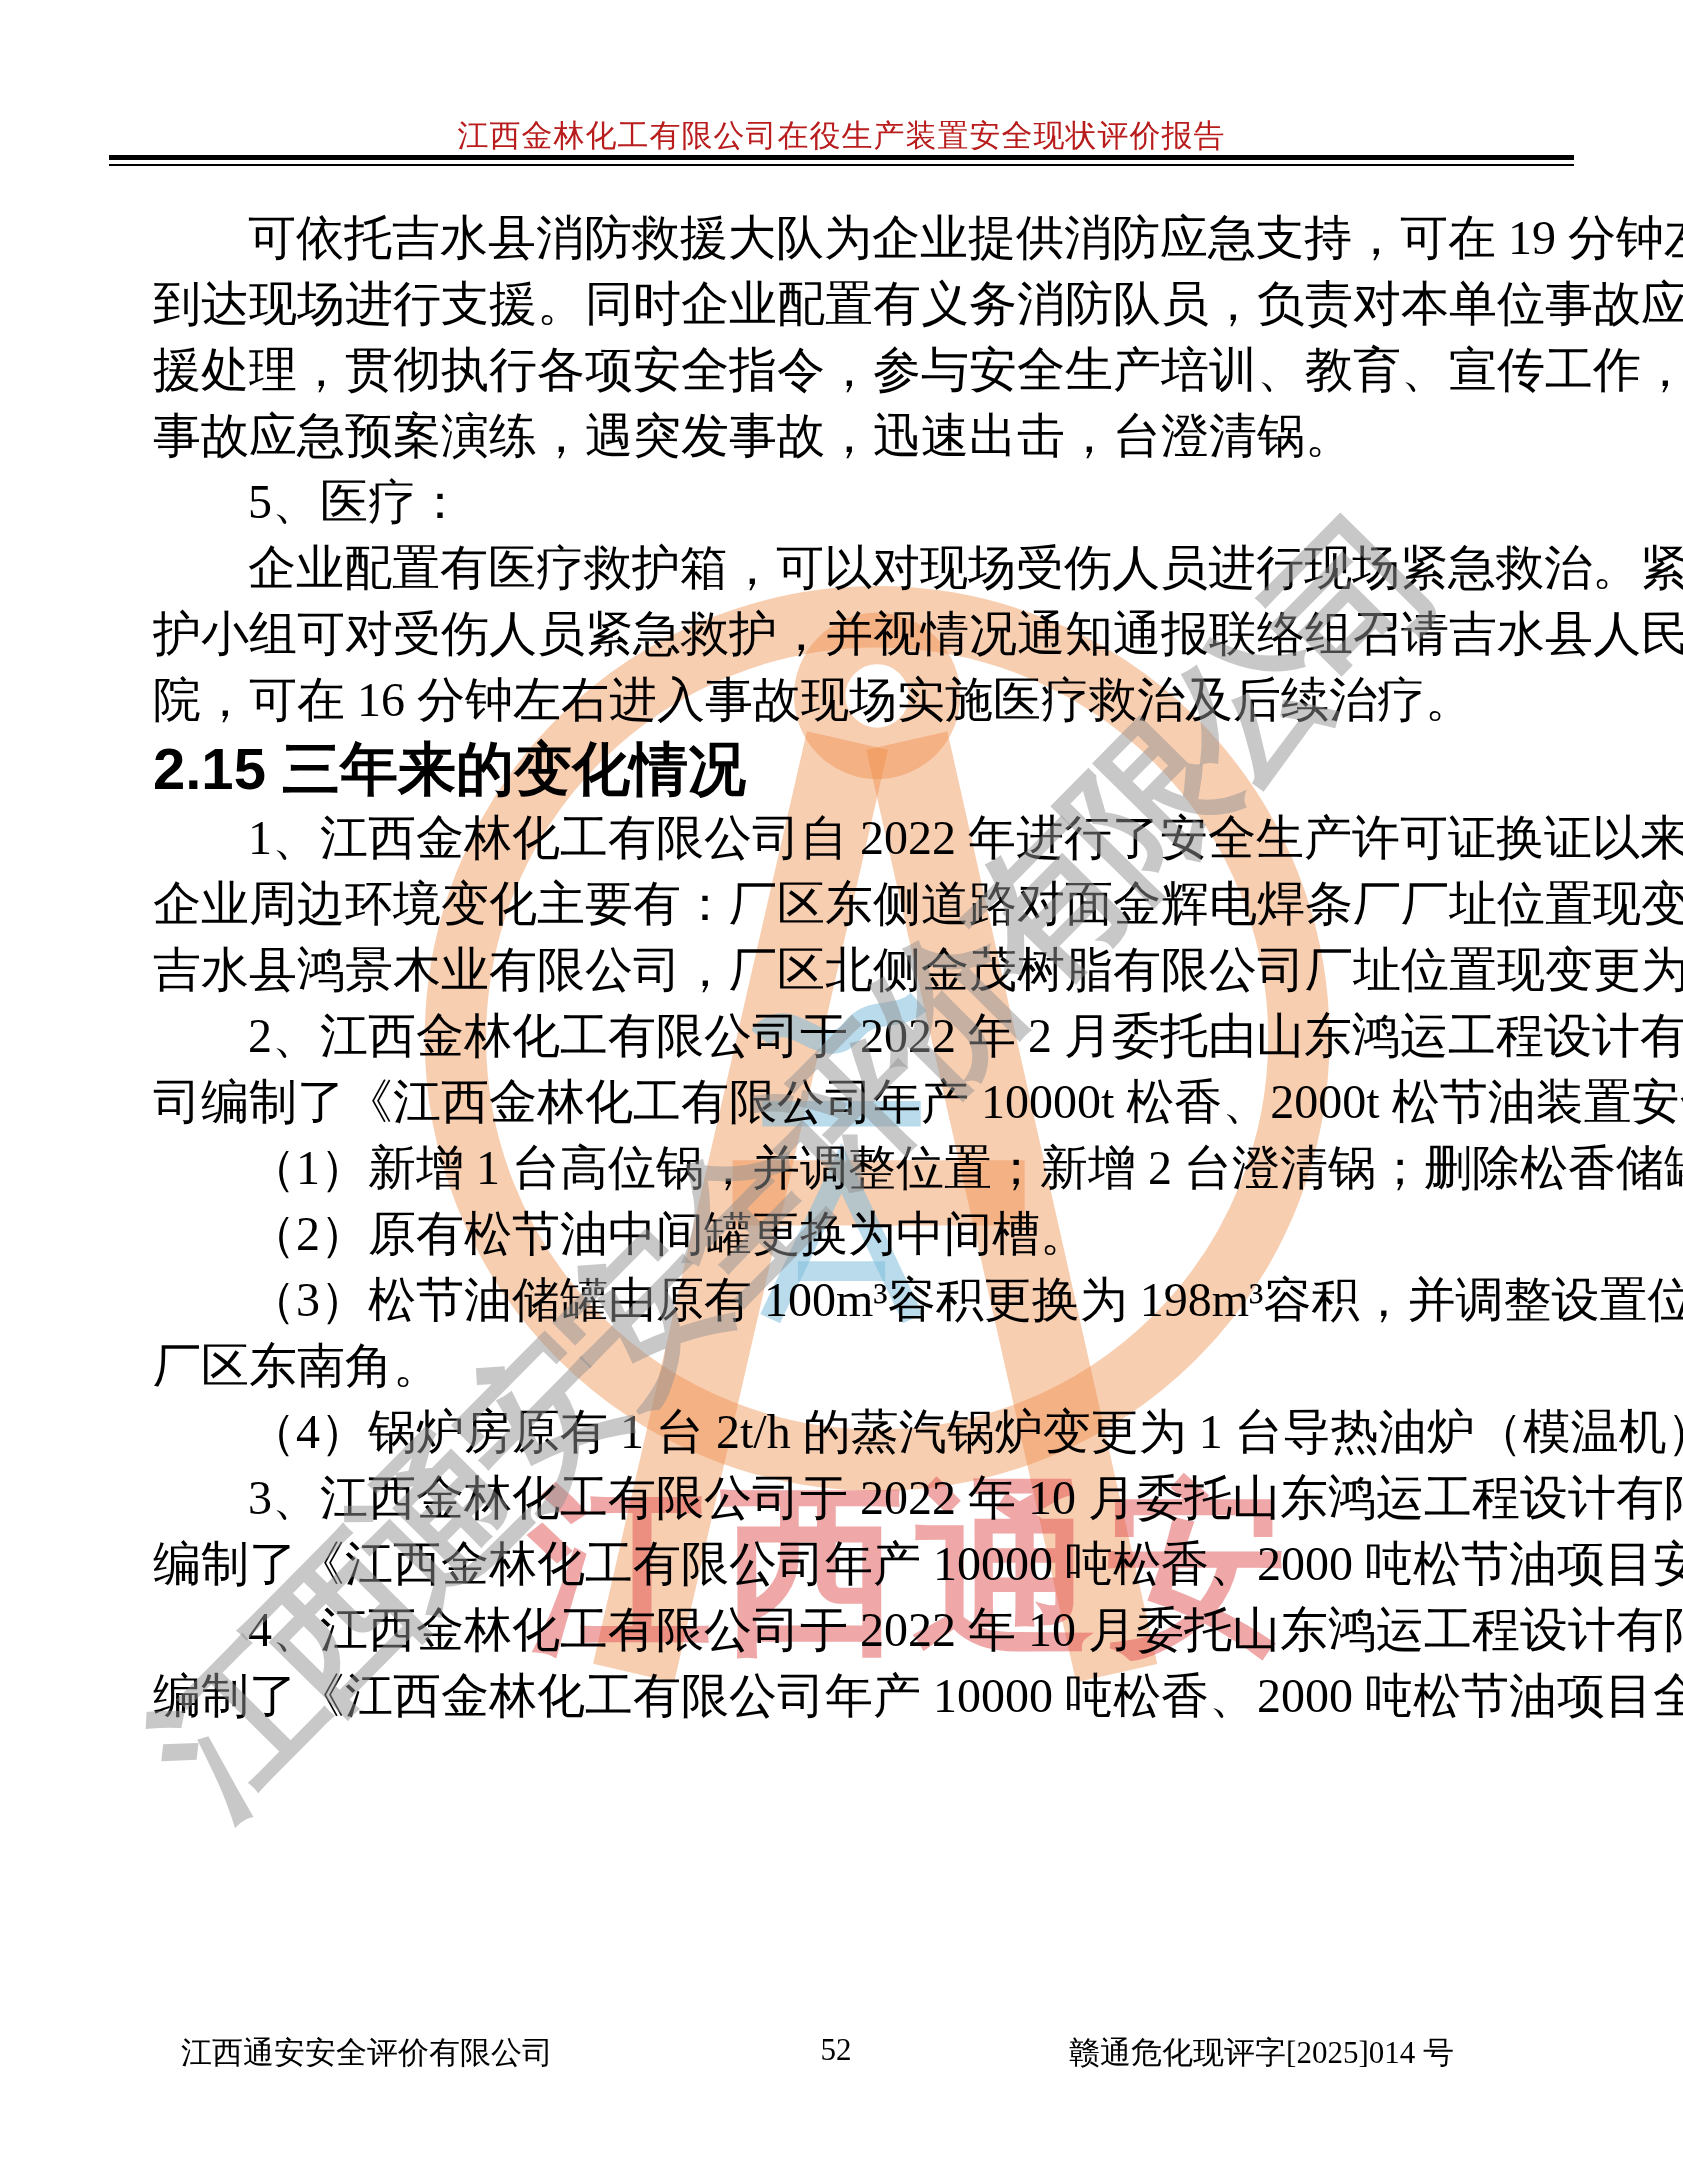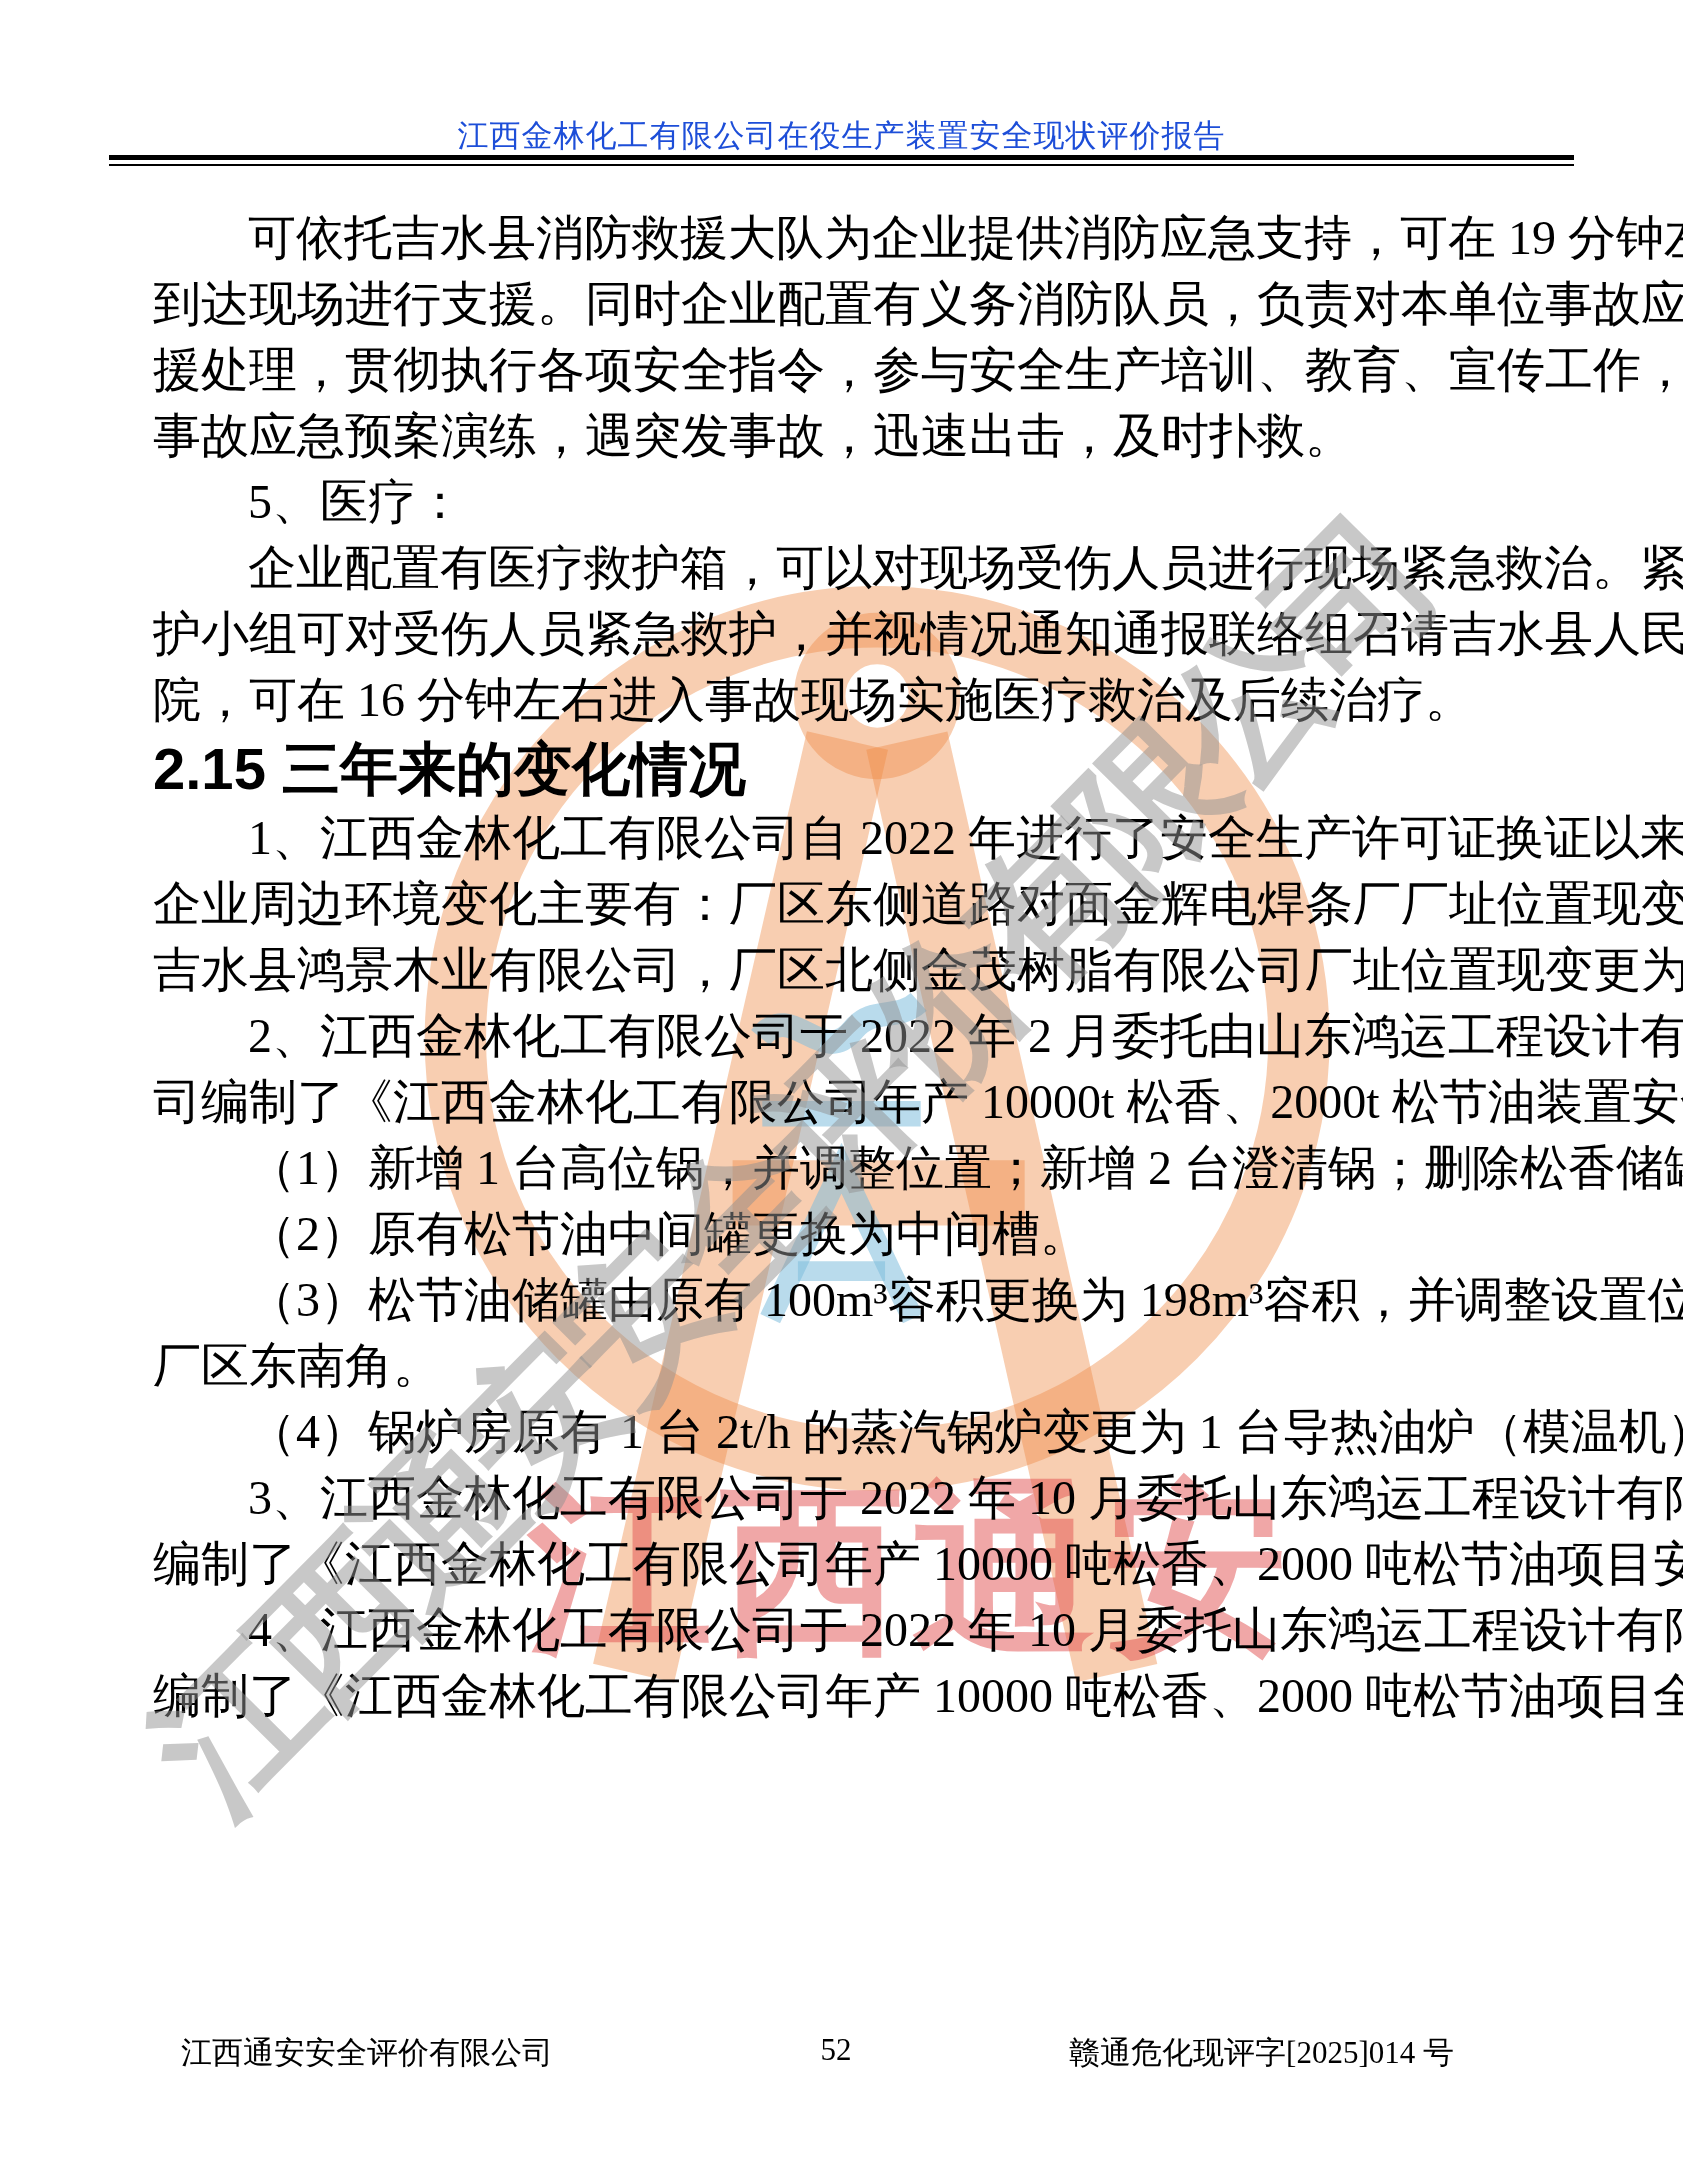--- a/index.html
+++ b/index.html
@@ -4,21 +4,21 @@
 <style>
   html,body { margin:0; padding:0; background:#e8e8e8; }
   .page {
     position:relative; width:1683px; height:2178px; margin:0 auto;
     background:#ffffff; overflow:hidden;
     font-family:"Liberation Serif","DejaVu Serif",serif; color:#000;
   }
   
   .header-title {
     position:absolute; top:115px; left:0; width:100%;
-    text-align:center; font-size:31px; letter-spacing:1px; color:#1d4ed8;
+    text-align:center; font-size:31px; letter-spacing:1px; color:#b91c1c;
   }
   .rule-thick { position:absolute; left:109px; right:109px; top:155px; height:5px; background:#000; }
   .rule-thin  { position:absolute; left:109px; right:109px; top:164px; height:2px; background:#000; }
   
   .body-area {
     position:absolute; left:153px; top:205px; width:1378px;
     font-size:48px; z-index:3;
   }
   .line { height:66px; line-height:66px; white-space:nowrap; }
   .line.first { text-indent:95px; }
@@ -72,21 +72,21 @@
 
   <div class="header-title">江西金林化工有限公司在役生产装置安全现状评价报告</div>
   <div class="rule-thick"></div>
   <div class="rule-thin"></div>
 
   <div class="body-area">
       <div class="blk blk-p">
         <div class="line first">可依托吉水县消防救援大队为企业提供消防应急支持，可在 19 分钟左右</div>
         <div class="line">到达现场进行支援。同时企业配置有义务消防队员，负责对本单位事故应急救</div>
         <div class="line">援处理，贯彻执行各项安全指令，参与安全生产培训、教育、宣传工作，参加</div>
-        <div class="line">事故应急预案演练，遇突发事故，迅速出击，及时扑救。</div>
+        <div class="line">事故应急预案演练，遇突发事故，迅速出击，台澄清锅。</div>
       </div>
       <div class="blk blk-p">
         <div class="line first">5、医疗：</div>
       </div>
       <div class="blk blk-p">
         <div class="line first">企业配置有医疗救护箱，可以对现场受伤人员进行现场紧急救治。紧急救</div>
         <div class="line">护小组可对受伤人员紧急救护，并视情况通知通报联络组召请吉水县人民医</div>
         <div class="line">院，可在 16 分钟左右进入事故现场实施医疗救治及后续治疗。</div>
       </div>
       <div class="blk blk-h">

